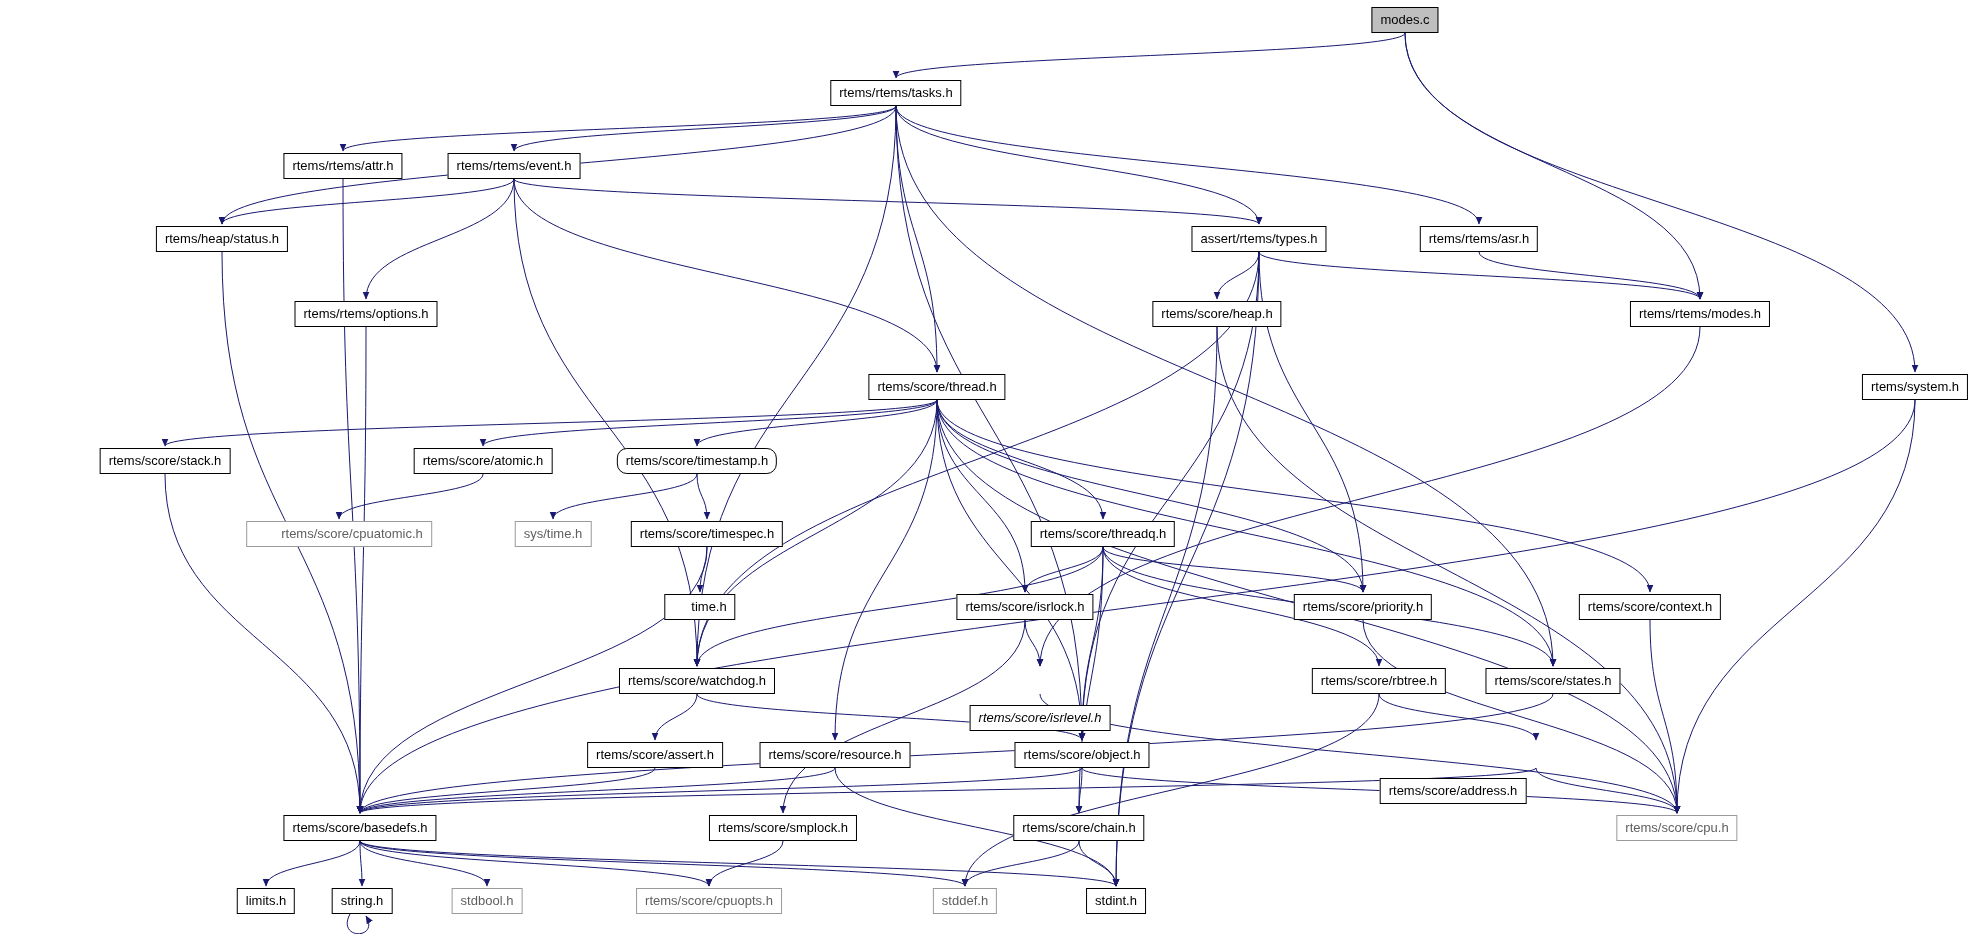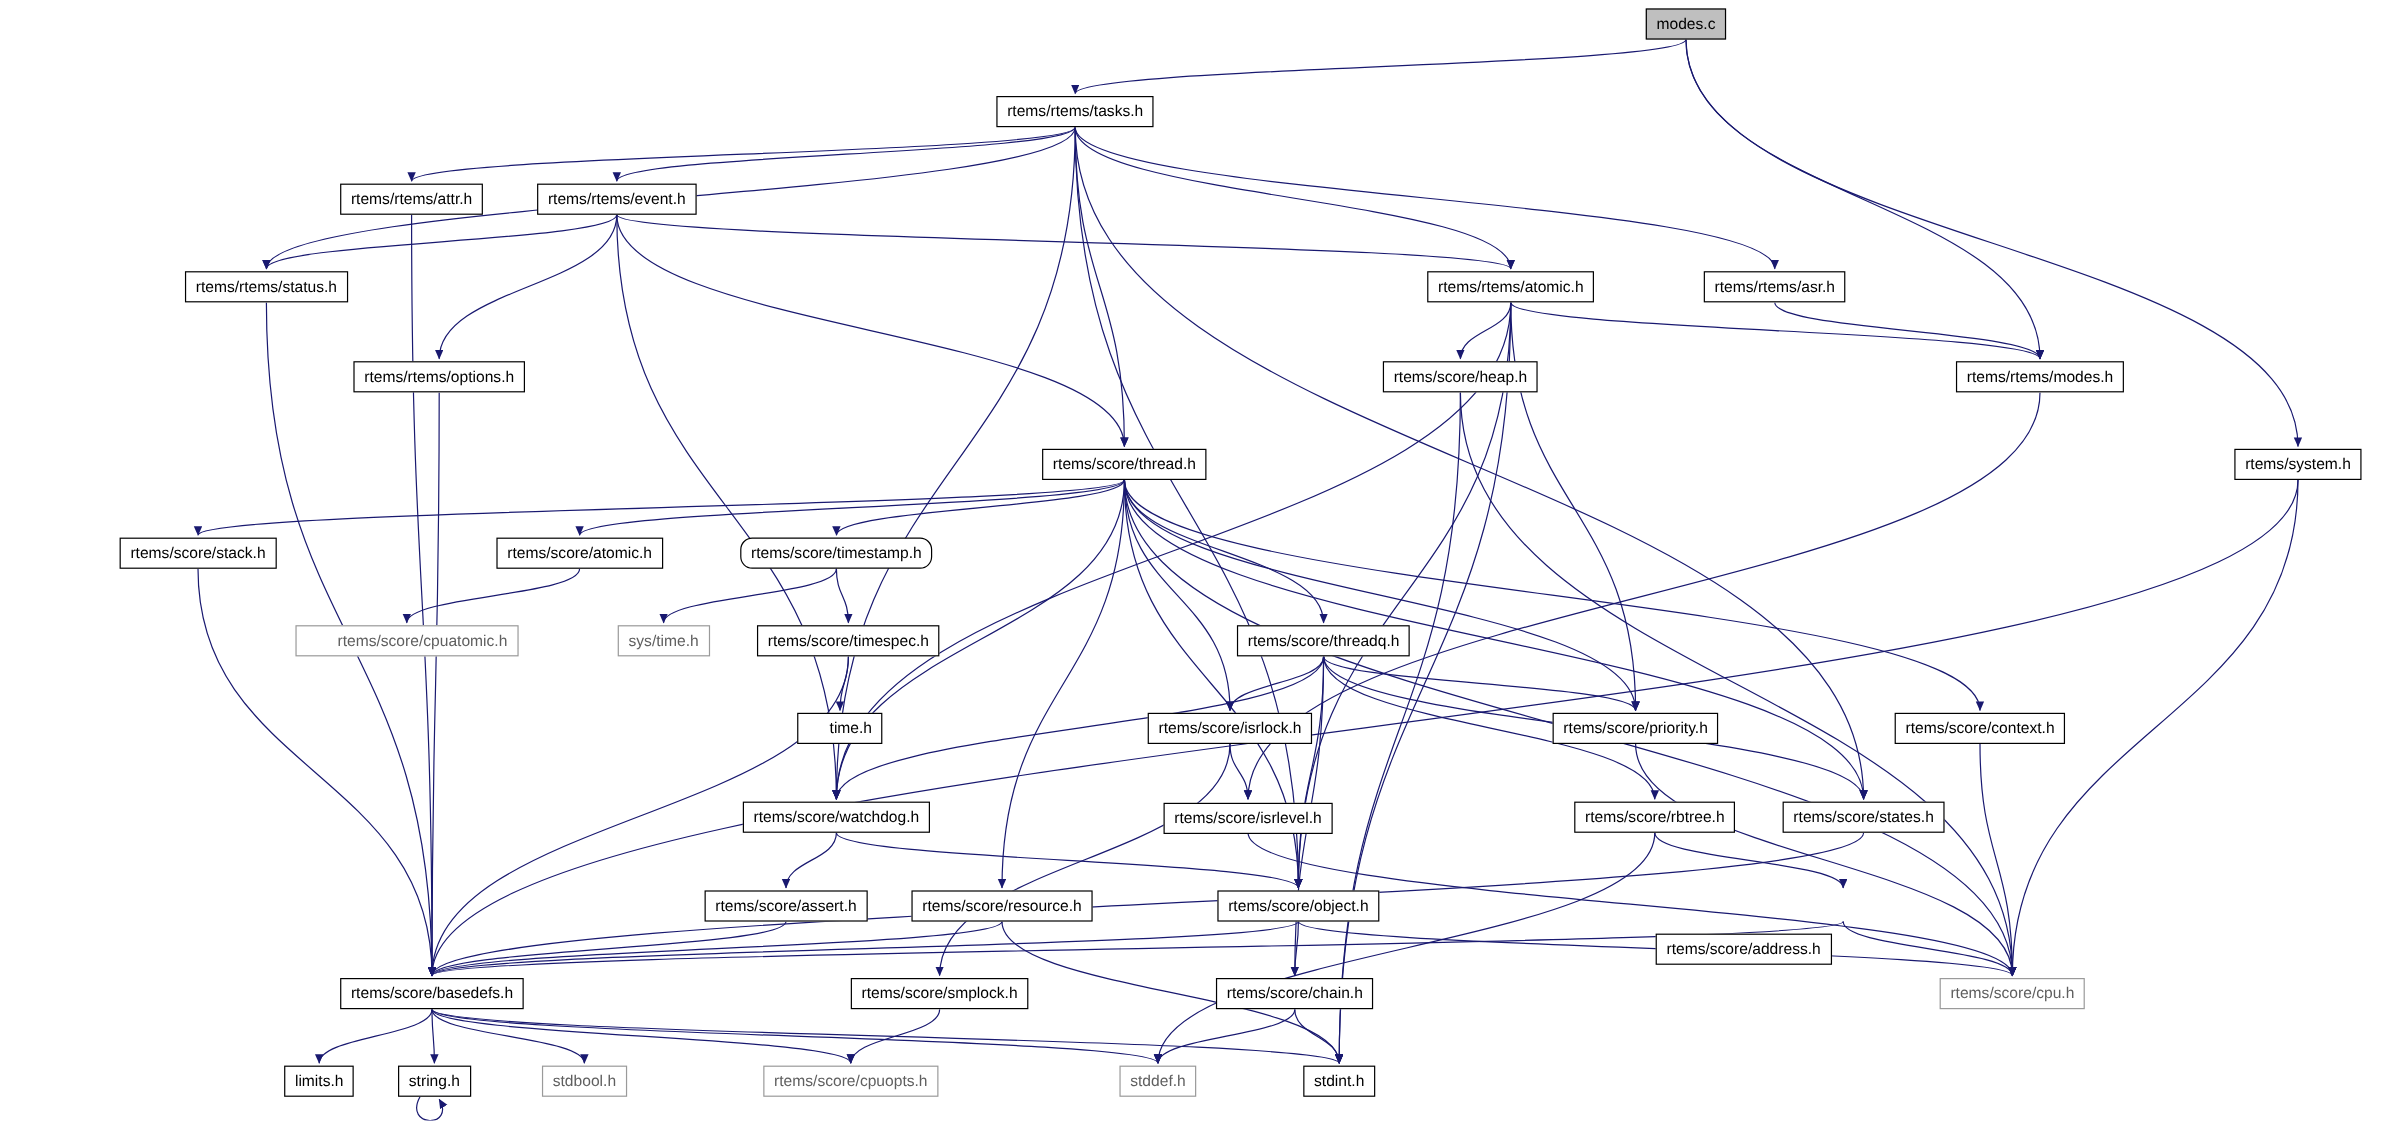--- a/index.html
+++ b/index.html
@@ -146,41 +146,41 @@
       <path d="M 360,841 C 360,863.5 1116,863.5 1116,886" class="edge" marker-end="url(#arrow)"></path>
       <path d="M 783,841 C 783,863.5 709,863.5 709,886" class="edge" marker-end="url(#arrow)"></path>
       <path d="M 1079,841 C 1079,863.5 965,863.5 965,886" class="edge" marker-end="url(#arrow)"></path>
       <path d="M 1079,841 C 1079,863.5 1116,863.5 1116,886" class="edge" marker-end="url(#arrow)"></path>
       <path d="M 350,914 C 336,940 380,940 366,916" class="edge" marker-end="url(#arrow)"></path>
     </svg>
 <div class="node current" style="left: 1405px; top: 20px;">modes.c</div>
     <div class="node internal" style="left: 896px; top: 93px;">rtems/rtems/tasks.h</div>
     <div class="node internal" style="left: 343px; top: 166px;">rtems/rtems/attr.h</div>
     <div class="node internal" style="left: 514px; top: 166px;">rtems/rtems/event.h</div>
-    <div class="node internal" style="left: 222px; top: 239px;">rtems/rtems/status.h</div>
-    <div class="node internal" style="left: 1259px; top: 239px;">rtems/rtems/atomic.h</div>
+    <div class="node internal" style="left: 222px; top: 239px;">rtems/heap/status.h</div>
+    <div class="node internal" style="left: 1259px; top: 239px;">assert/rtems/types.h</div>
     <div class="node internal" style="left: 1479px; top: 239px;">rtems/rtems/asr.h</div>
     <div class="node internal" style="left: 366px; top: 314px;">rtems/rtems/options.h</div>
     <div class="node internal" style="left: 1217px; top: 314px;">rtems/score/heap.h</div>
     <div class="node internal" style="left: 1700px; top: 314px;">rtems/rtems/modes.h</div>
     <div class="node internal" style="left: 937px; top: 387px;">rtems/score/thread.h</div>
     <div class="node internal" style="left: 1915px; top: 387px;">rtems/system.h</div>
     <div class="node internal" style="left: 165px; top: 461px;">rtems/score/stack.h</div>
     <div class="node internal" style="left: 483px; top: 461px;">rtems/score/atomic.h</div>
     <div class="node internal" style="left: 697px; top: 461px; border-radius: 10px;">rtems/score/timestamp.h</div>
     <div class="node external" style="left: 339px; top: 534px; padding-left: 34px;">rtems/score/cpuatomic.h</div>
     <div class="node external" style="left: 553px; top: 534px;">sys/time.h</div>
     <div class="node internal" style="left: 707px; top: 534px;">rtems/score/timespec.h</div>
     <div class="node internal" style="left: 1103px; top: 534px;">rtems/score/threadq.h</div>
     <div class="node internal" style="left: 700px; top: 607px; padding-left: 26px;">time.h</div>
     <div class="node internal" style="left: 1025px; top: 607px;">rtems/score/isrlock.h</div>
     <div class="node internal" style="left: 1363px; top: 607px;">rtems/score/priority.h</div>
     <div class="node internal" style="left: 1650px; top: 607px;">rtems/score/context.h</div>
     <div class="node internal" style="left: 697px; top: 681px;">rtems/score/watchdog.h</div>
-    <div class="node internal" style="left: 1040px; top: 682px;">rtems/score/isrlevel.h</div>
+    <div class="node internal" style="left: 1040px; top: 718px; font-style: italic;">rtems/score/isrlevel.h</div>
     <div class="node internal" style="left: 1379px; top: 681px;">rtems/score/rbtree.h</div>
     <div class="node internal" style="left: 1553px; top: 681px;">rtems/score/states.h</div>
     <div class="node internal" style="left: 655px; top: 755px;">rtems/score/assert.h</div>
     <div class="node internal" style="left: 835px; top: 755px;">rtems/score/resource.h</div>
     <div class="node internal" style="left: 1082px; top: 755px;">rtems/score/object.h</div>
     <div class="node internal" style="left: 1453px; top: 755px; margin-top: 36px;">rtems/score/address.h</div>
     <div class="node internal" style="left: 360px; top: 828px;">rtems/score/basedefs.h</div>
     <div class="node internal" style="left: 783px; top: 828px;">rtems/score/smplock.h</div>
     <div class="node internal" style="left: 1079px; top: 828px;">rtems/score/chain.h</div>
     <div class="node external" style="left: 1677px; top: 828px;">rtems/score/cpu.h</div>

